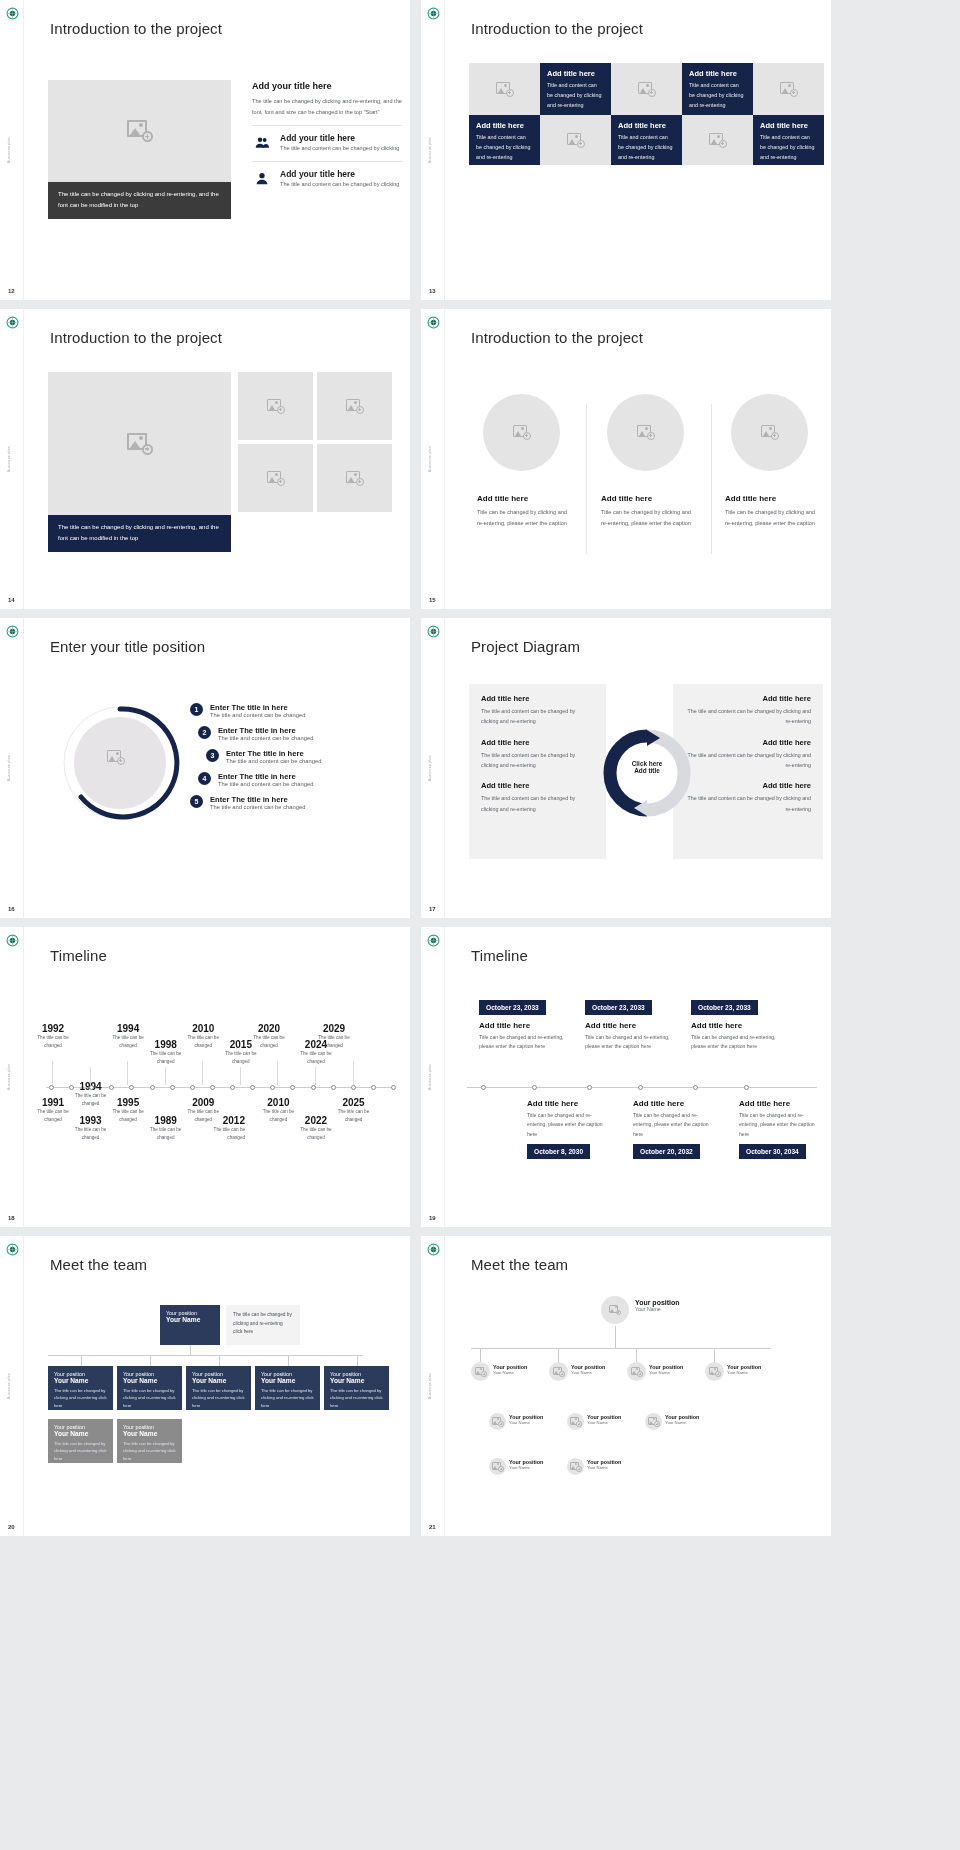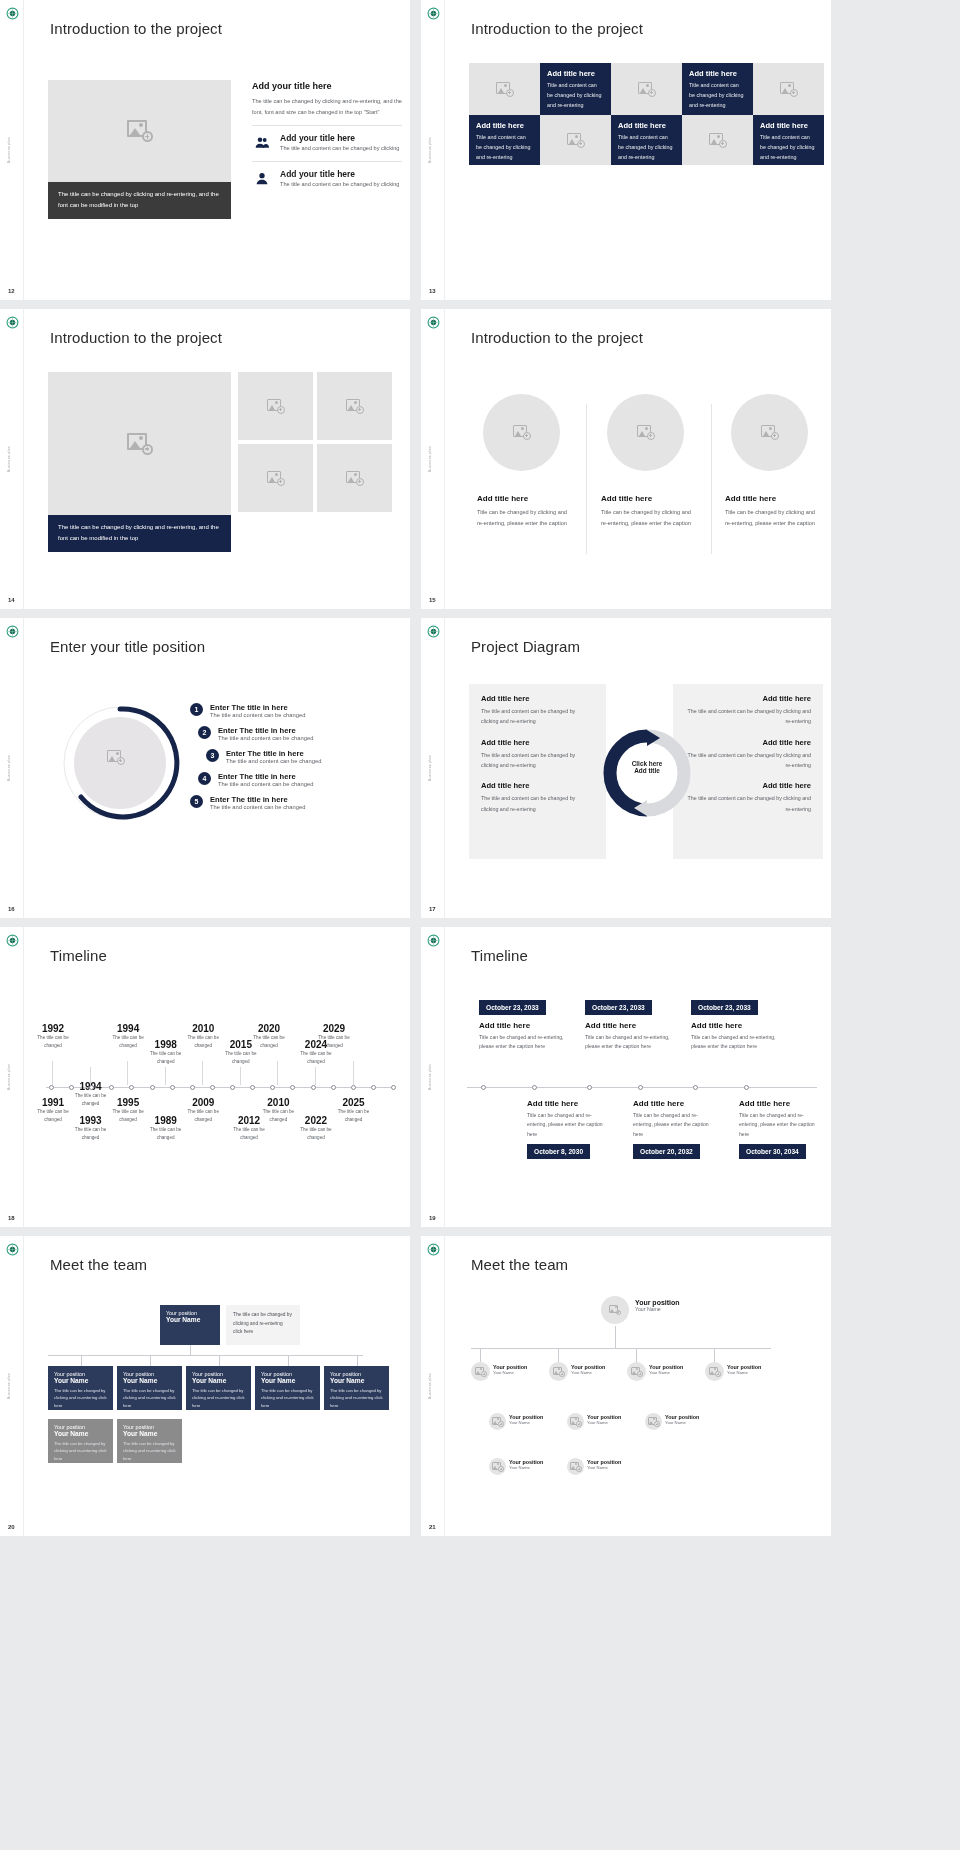--- a/index.html
+++ b/index.html
@@ -539,21 +539,21 @@
           <div class="c">The title can be changed</div>
         </div>
         <div class="tlyear" style="left:148.70454545454544px;top:188px;width:34px;">
           <div class="y">1989</div>
           <div class="c">The title can be changed</div>
         </div>
         <div class="tlyear" style="left:186.27272727272725px;top:170px;width:34px;">
           <div class="y">2009</div>
           <div class="c">The title can be changed</div>
         </div>
-        <div class="tlyear" style="left:232px;top:188px;width:34px;">
+        <div class="tlyear" style="left:211px;top:188px;width:34px;text-align:right;">
           <div class="y">2012</div>
           <div class="c">The title can be changed</div>
         </div>
         <div class="tlyear" style="left:261.4090909090909px;top:170px;width:34px;">
           <div class="y">2010</div>
           <div class="c">The title can be changed</div>
         </div>
         <div class="tlyear" style="left:298.97727272727263px;top:188px;width:34px;">
           <div class="y">2022</div>
           <div class="c">The title can be changed</div>

